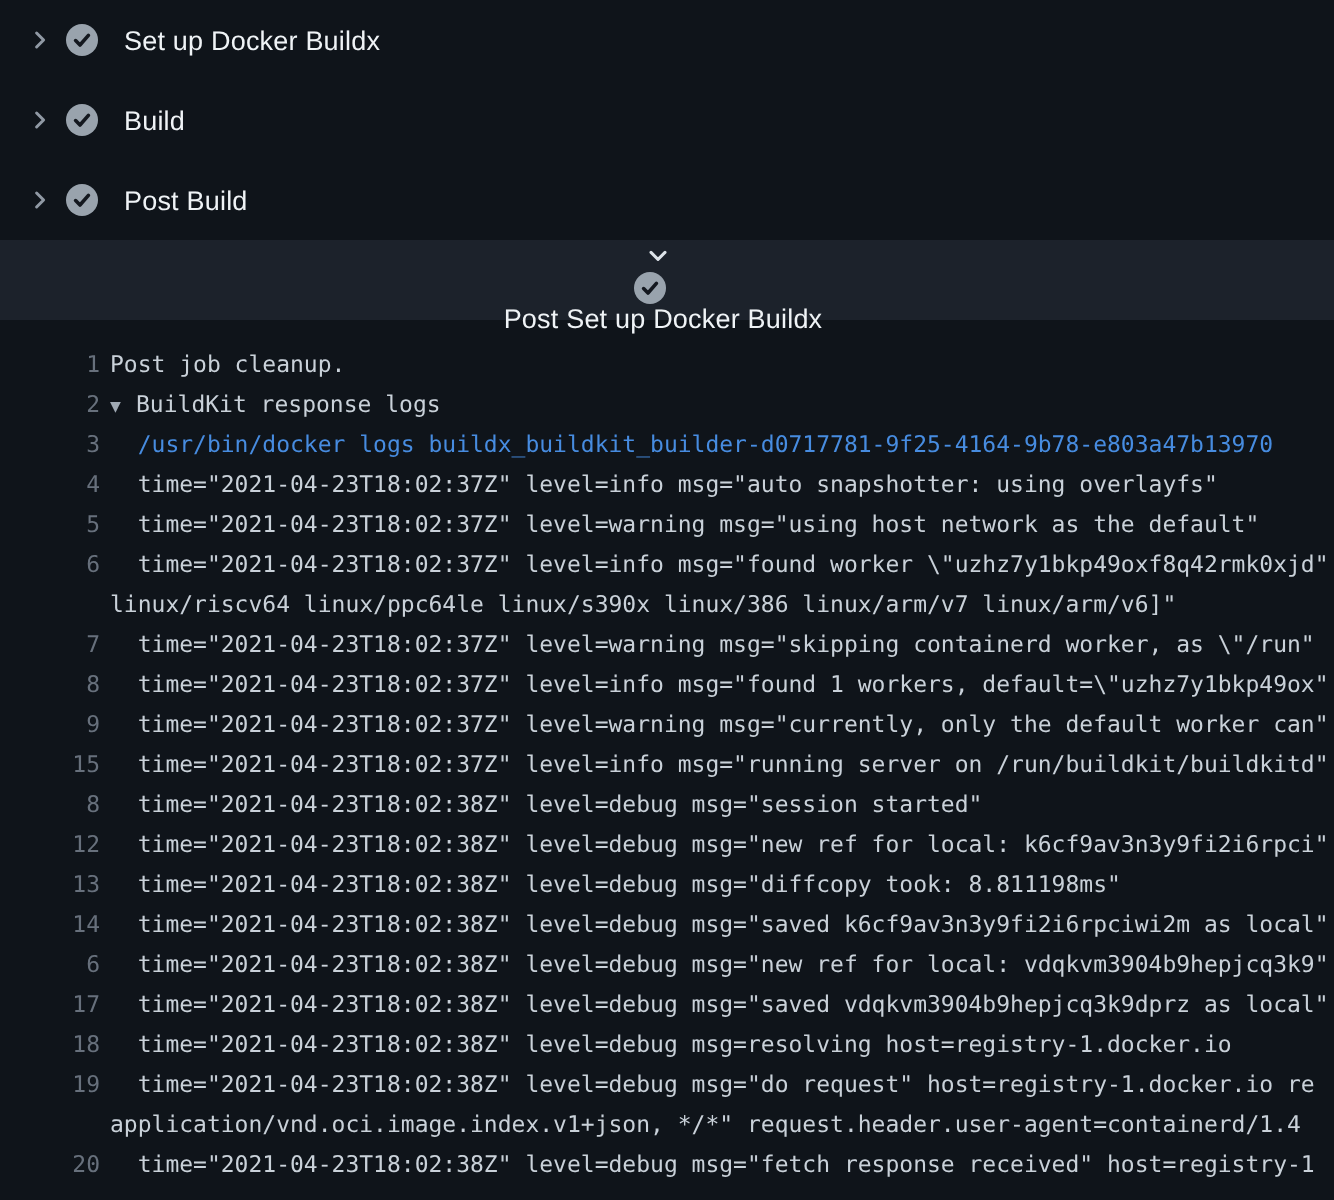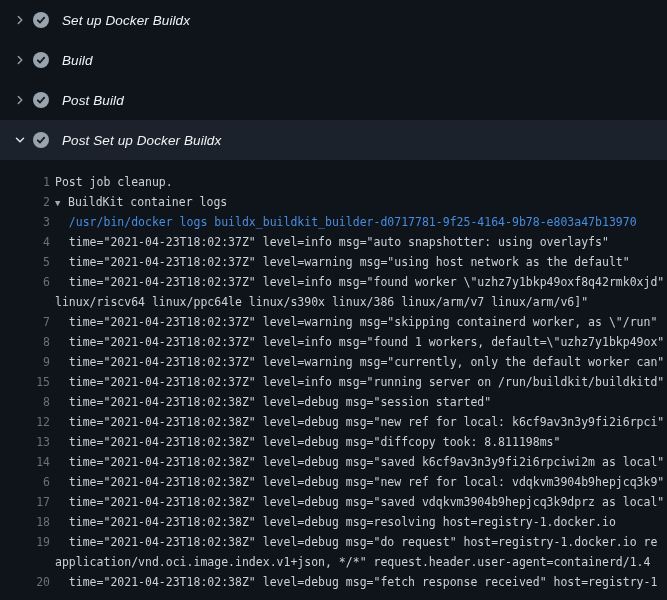--- a/index.html
+++ b/index.html
@@ -23,23 +23,22 @@
     overflow: hidden;
     font-family: "Liberation Sans", sans-serif;
   }
   .steps { width: 100%; }
   .step {
     height: 40px;
     display: flex;
     align-items: center;
     padding: 0 16px 0 12px;
     cursor: pointer;
-    font-style: italic;
-  }
-  .step.expanded { background: var(--row-highlight); }
+  }
+  .step.expanded { background: var(--row-highlight); flex-direction: column; }
   .step .chev {
     width: 16px; height: 16px;
     display: flex; align-items: center; justify-content: center;
     flex: none;
     margin-right: 5px;
   }
   .step .check {
     width: 16px; height: 16px;
     flex: none;
     margin-right: 13px;
@@ -143,21 +142,21 @@
       <span class="title">Post Set up Docker Buildx</span>
     </div>
   </div>
 <div class="log" id="log">
     <div class="lrow">
       <span class="lnum">1</span>
       <span class="ltext">Post job cleanup.</span>
     </div>
     <div class="lrow">
       <span class="lnum">2</span>
-      <span class="ltext group"><span class="tri">▼</span><span>BuildKit container logs</span></span>
+      <span class="ltext group"><span class="tri">▼</span><span>BuildKit response logs</span></span>
     </div>
     <div class="lrow">
       <span class="lnum">3</span>
       <span class="ltext command">  /usr/bin/docker logs buildx_buildkit_builder-d0717781-9f25-4164-9b78-e803a47b13970</span>
     </div>
     <div class="lrow">
       <span class="lnum">4</span>
       <span class="ltext">  time="2021-04-23T18:02:37Z" level=info msg="auto snapshotter: using overlayfs"</span>
     </div>
     <div class="lrow">

